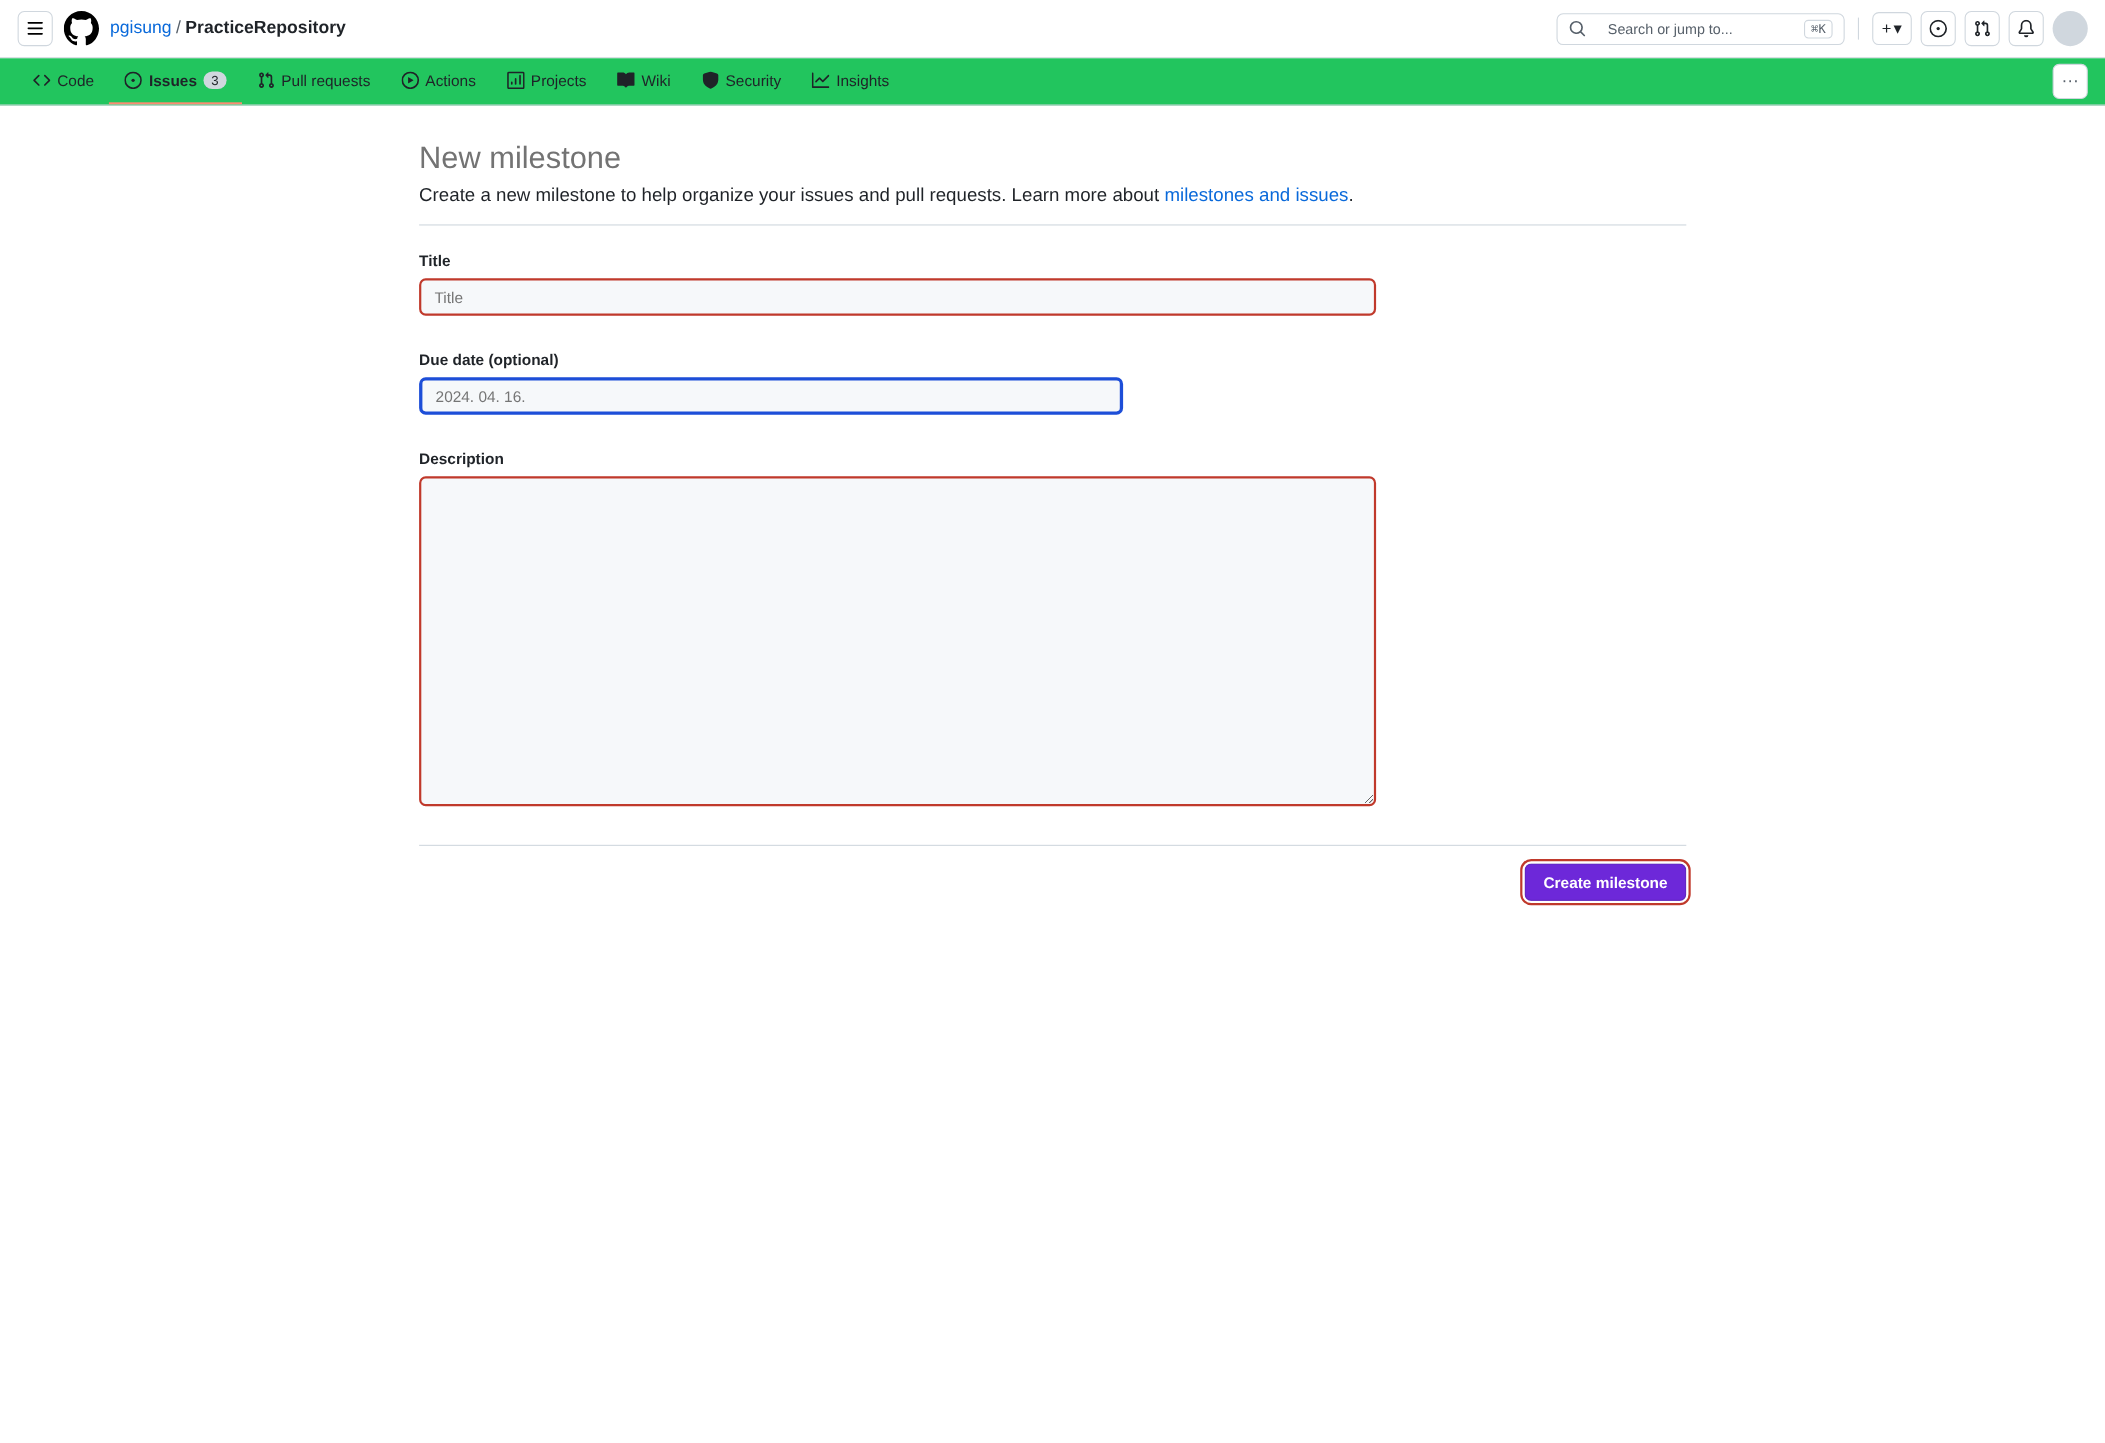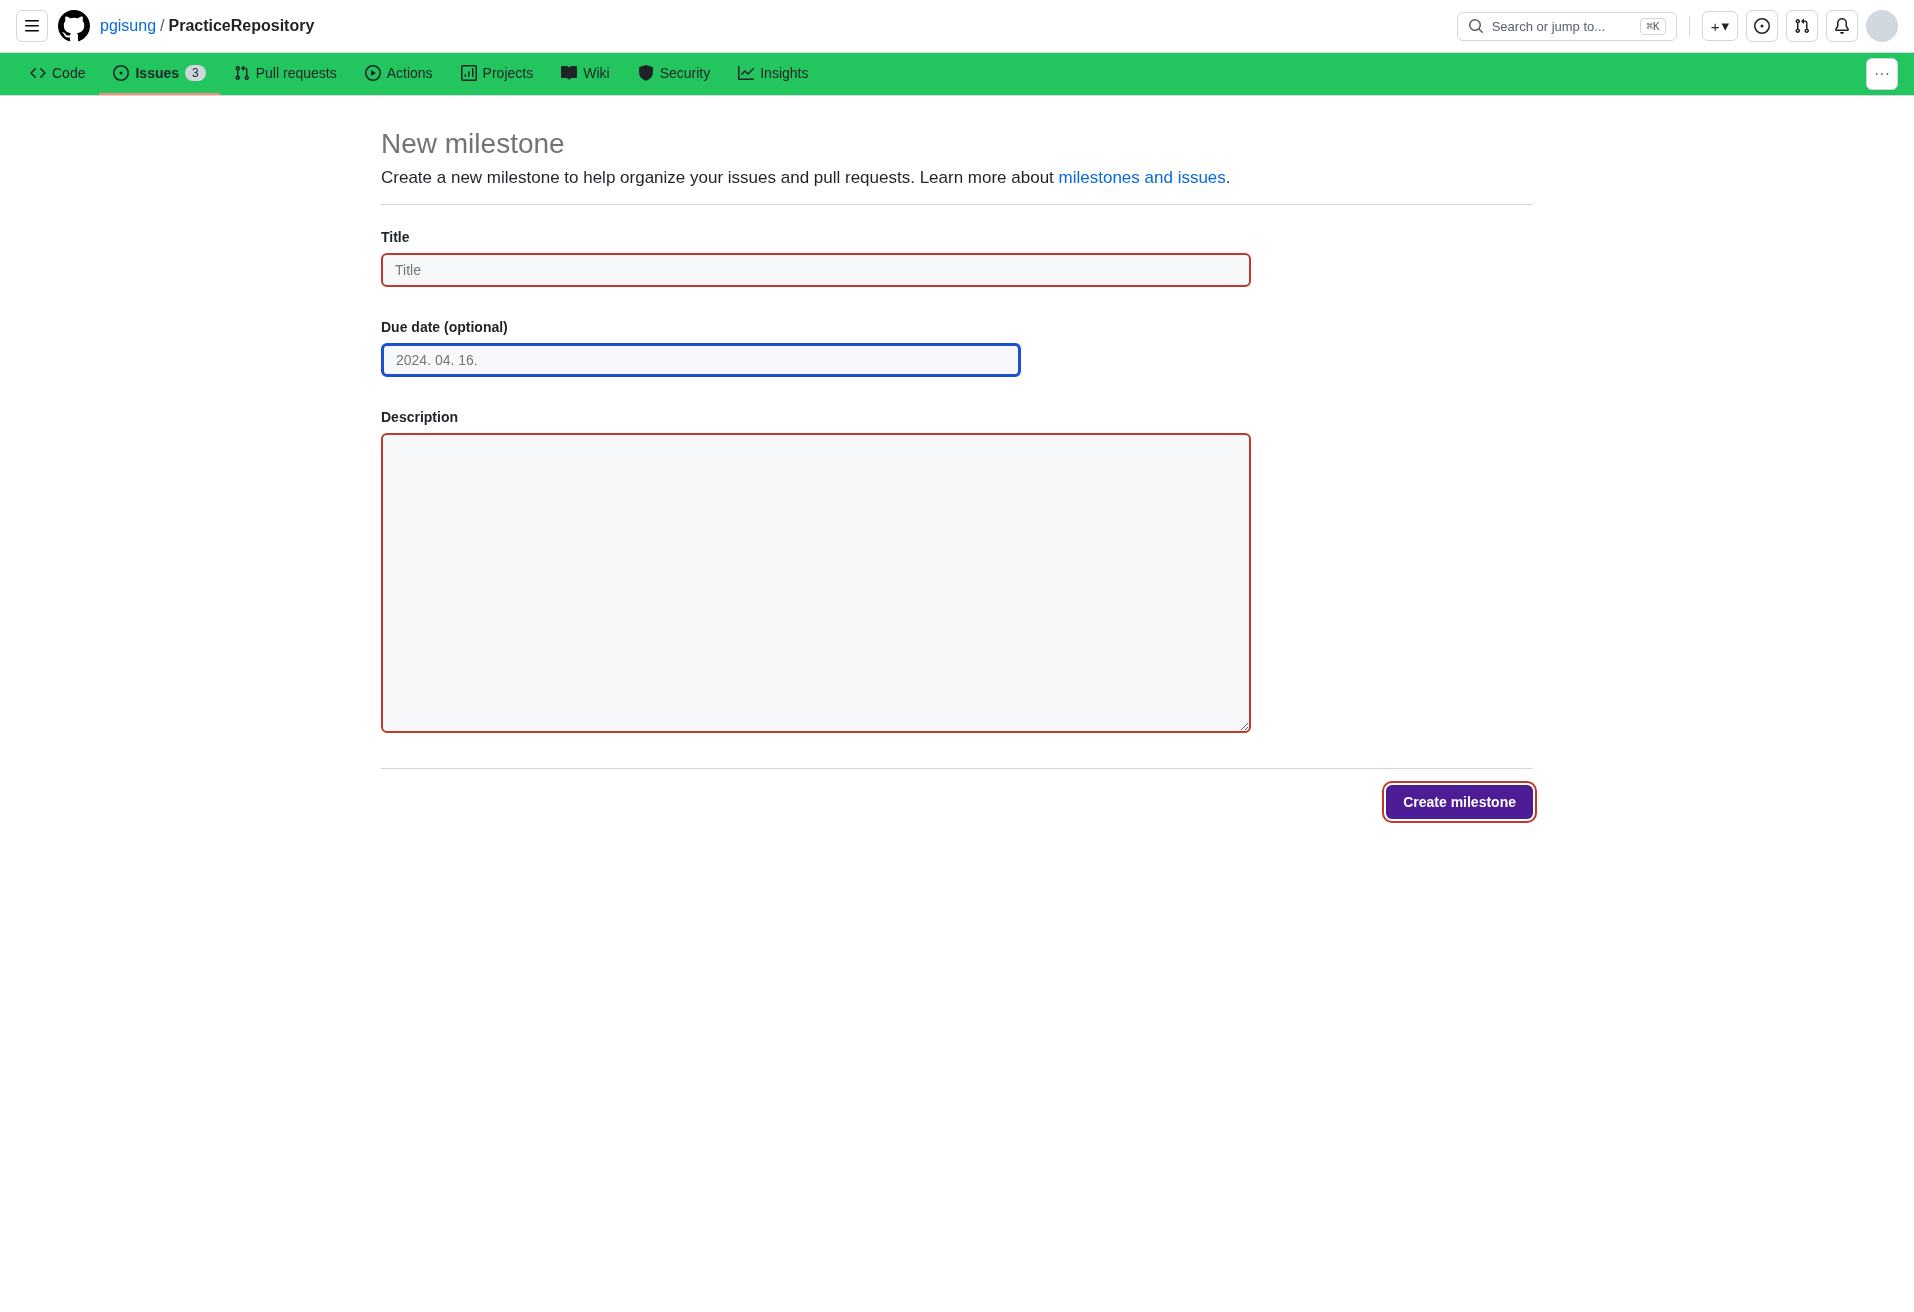--- a/index.html
+++ b/index.html
@@ -25,29 +25,29 @@
       font-size: 14px;
     }
     .github-logo { width: 32px; height: 32px; }
     .repo-path { font-size: 16px; color: #1f2328; }
     .repo-path a { color: #0969da; text-decoration: none; font-weight: 400; }
     .repo-path .separator { color: #57606a; margin: 0 4px; }
     .repo-path .repo-name { font-weight: 700; }
 
     .header-right { display: flex; align-items: center; gap: 8px; }
     .search-btn {
-      display: flex; align-items: center; gap: 8px;
+      display: flex; align-items: center; gap: 20px;
       border: 1px solid #d0d7de;
       border-radius: 6px;
       padding: 5px 10px;
       background: white;
       cursor: pointer;
       color: #57606a;
       font-size: 13px;
-      width: 220px;
+      width: 262px;
     }
     .search-shortcut {
       margin-left: auto;
       border: 1px solid #d0d7de;
       border-radius: 4px;
       padding: 1px 5px;
       font-size: 11px;
       color: #57606a;
     }
     .divider { width: 1px; height: 20px; background: #d0d7de; margin: 0 4px; }
@@ -199,21 +199,21 @@
     }
 
     .form-footer {
       display: flex;
       justify-content: flex-end;
       padding-top: 16px;
       border-top: 1px solid #d0d7de;
       margin-top: 24px;
     }
     .create-btn {
-      background: #4c1d95;
+      background: #6d28d9;
       color: white;
       border: 1px solid rgba(31,35,40,0.15);
       border-radius: 6px;
       padding: 8px 16px;
       font-size: 14px;
       font-weight: 600;
       cursor: pointer;
       outline: 2px solid #c0392b;
       outline-offset: 2px;
     }

